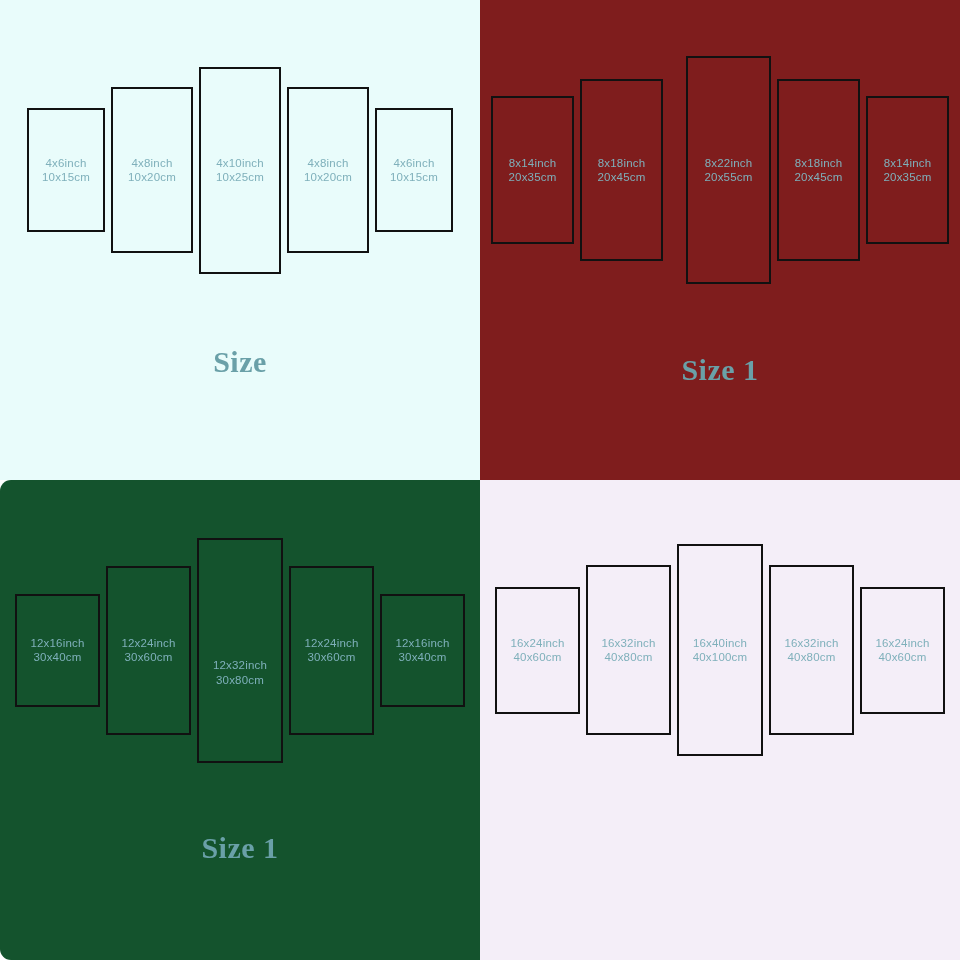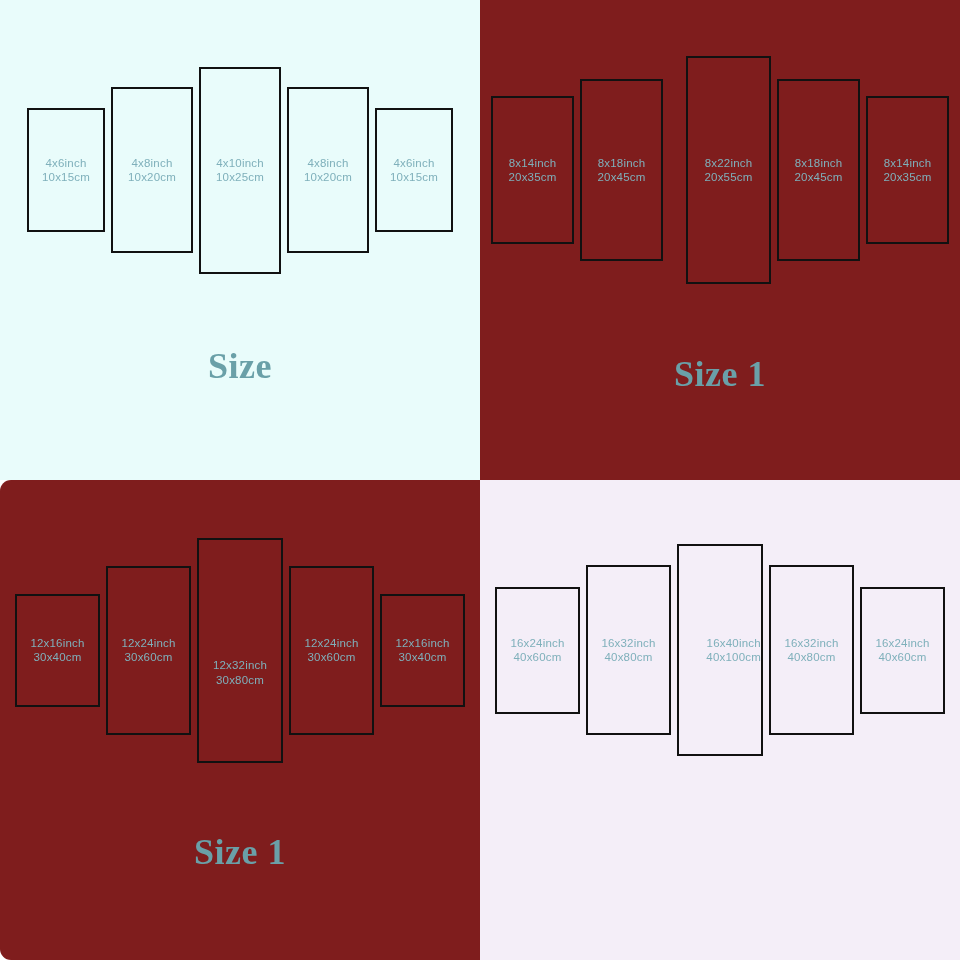--- a/index.html
+++ b/index.html
@@ -70,21 +70,21 @@
   }
 
   
   .quadrant-title {
     position: absolute;
     left: 0;
     width: 480px;
     text-align: center;
     font-family: "Liberation Serif", serif;
     font-weight: bold;
-    font-size: 36px;
+    font-size: 30px;
     color: #6aa0a8;
     letter-spacing: 0.5px;
     user-select: none;
   }
 
   
 </style>
 </head>
 <body>
 
@@ -152,21 +152,21 @@
         </div>
         <div class="panel" style="width: 83px; height: 148px; border-color: rgb(17, 17, 17);">
           <div class="panel-label" style="color: rgb(127, 176, 187);">
             <span class="ln">8x14inch</span>
             <span class="ln">20x35cm</span>
           </div>
         </div>
       </div>
       <div class="quadrant-title" style="top: 353px; color: rgb(106, 160, 168);">Size 1</div>
     </div>
-    <div class="quadrant" style="background: #7f1d1d; border-radius: 11px;">
+    <div class="quadrant" style="background: #14532d; border-radius: 11px;">
       <div class="panel-cluster">
         <div class="panel" style="width: 85px; height: 113px; border-color: rgb(17, 17, 17);">
           <div class="panel-label" style="color: rgb(127, 176, 187);">
             <span class="ln">12x16inch</span>
             <span class="ln">30x40cm</span>
           </div>
         </div>
         <div class="panel" style="width: 85px; height: 169px; border-color: rgb(17, 17, 17);">
           <div class="panel-label" style="color: rgb(127, 176, 187);">
             <span class="ln">12x24inch</span>
@@ -201,21 +201,21 @@
             <span class="ln">16x24inch</span>
             <span class="ln">40x60cm</span>
           </div>
         </div>
         <div class="panel" style="width: 85px; height: 170px; border-color: rgb(17, 17, 17);">
           <div class="panel-label" style="color: rgb(127, 176, 187);">
             <span class="ln">16x32inch</span>
             <span class="ln">40x80cm</span>
           </div>
         </div>
-        <div class="panel" style="width: 86px; height: 212px; border-color: rgb(17, 17, 17); justify-content: flex-end;">
+        <div class="panel" style="width: 86px; height: 212px; border-color: rgb(17, 17, 17);">
           <div class="panel-label" style="color: rgb(127, 176, 187);">
             <span class="ln">16x40inch</span>
             <span class="ln">40x100cm</span>
           </div>
         </div>
         <div class="panel" style="width: 85px; height: 170px; border-color: rgb(17, 17, 17);">
           <div class="panel-label" style="color: rgb(127, 176, 187);">
             <span class="ln">16x32inch</span>
             <span class="ln">40x80cm</span>
           </div>

